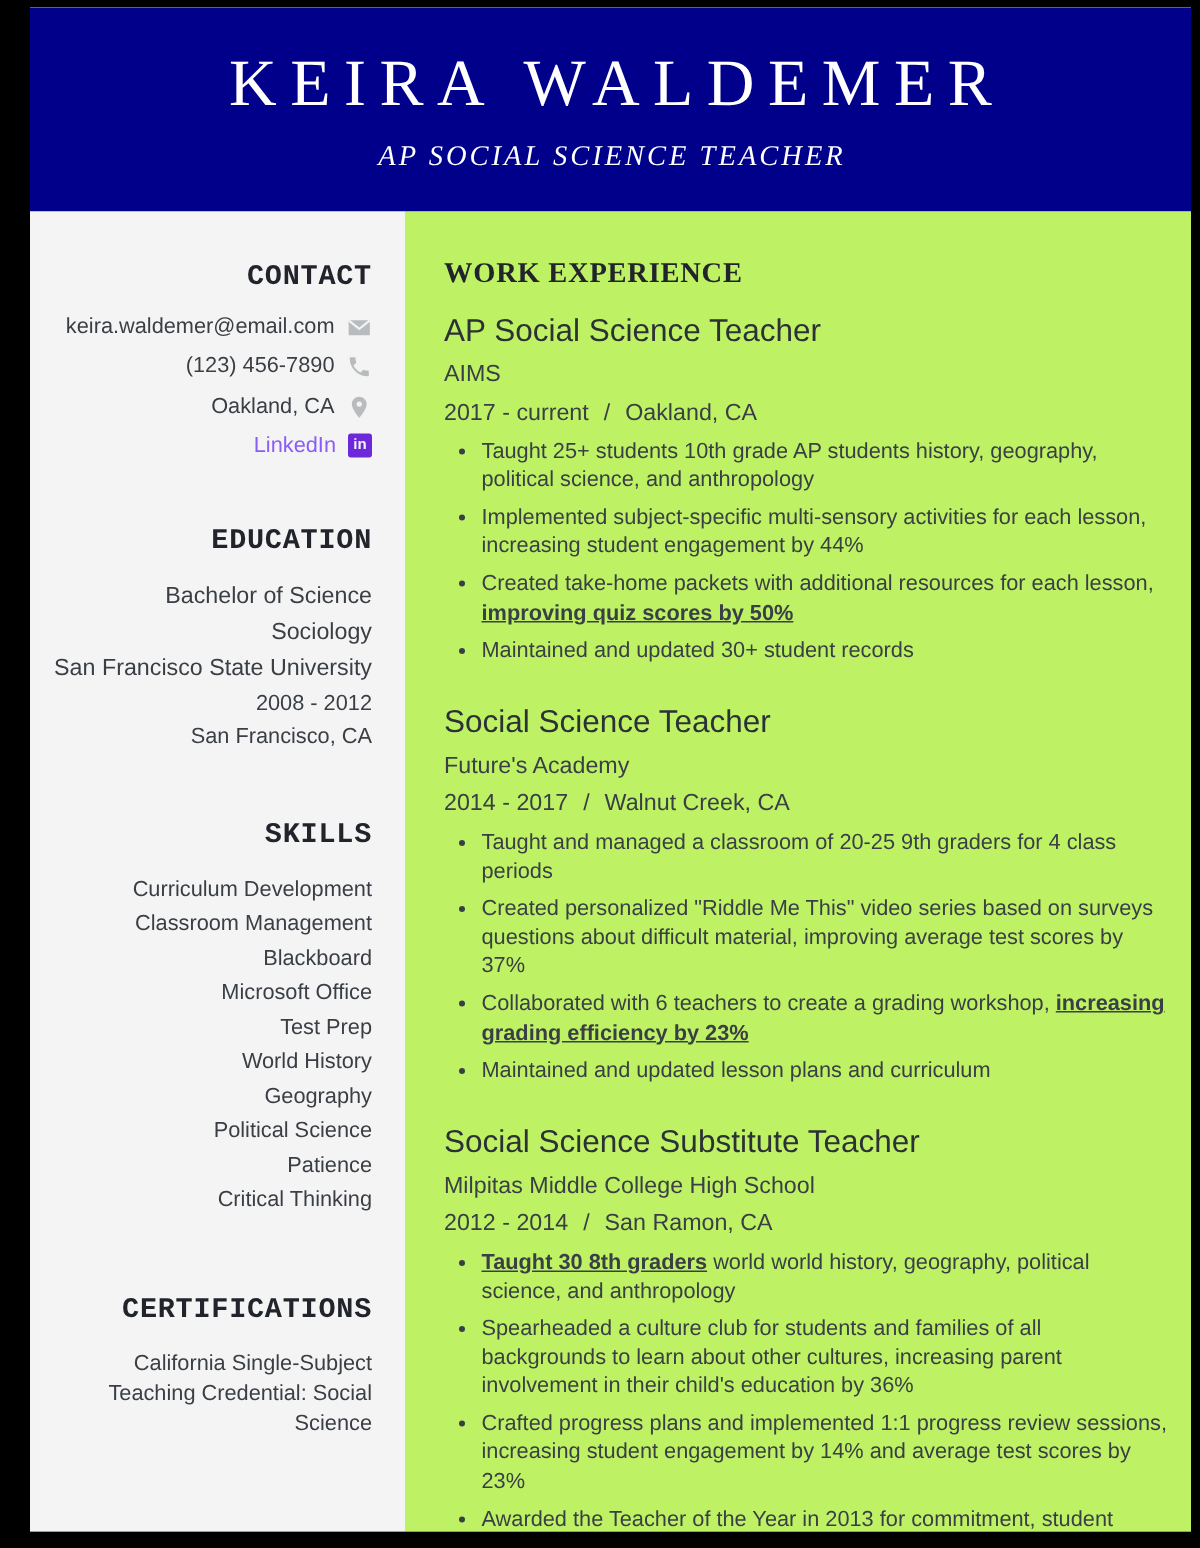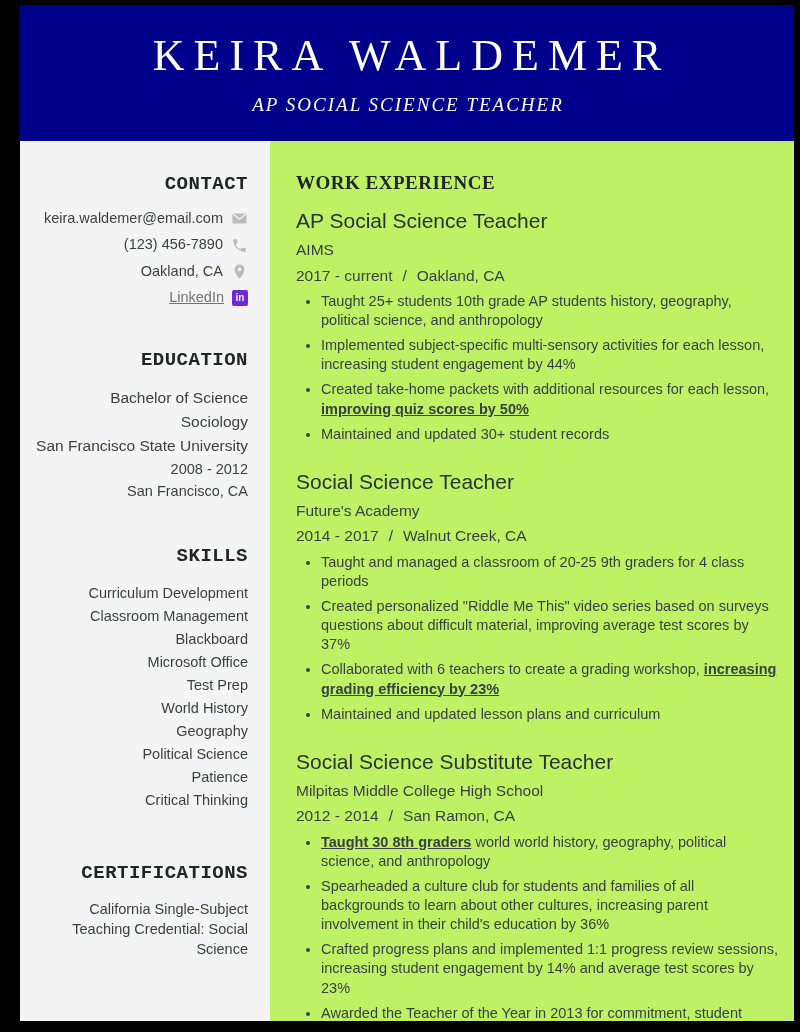--- a/index.html
+++ b/index.html
@@ -16,23 +16,23 @@
   .hero .subtitle{color:#fff;font-family:"Liberation Serif",serif;font-style:italic;
            font-size:19px;letter-spacing:2px;text-indent:2px;}
 
   .content{flex:1;display:flex;min-height:0;}
 
   
   .sidebar{flex:none;width:250px;background:#f4f4f4;padding:32px 22px 16px 12px;text-align:right;color:#3a3f45;}
   .sb-section{margin-bottom:42px;}
   .sb-heading{margin:0 0 15px;font-family:Liberation Mono, monospace;font-weight:700;
               font-size:19px;color:#21252b;letter-spacing:0.5px;}
-  .contact-row{display:flex;justify-content:flex-end;align-items:center;gap:8px;
+  .contact-row{display:flex;justify-content:flex-end;align-items:flex-start;gap:8px;
                margin-bottom:9px;font-size:14.5px;line-height:1.2;}
-  .contact-link{color:#737373;text-decoration:underline;cursor:pointer;}
+  .contact-link{color:#8b5cf6;cursor:pointer;}
   .icon{flex:none;width:17px;height:17px;display:inline-flex;align-items:center;justify-content:center;}
   .icon svg{width:17px;height:17px;fill:#b9bcbe;}
   .linkedin-badge{background:#6d28d9;color:#f4f4f4;border-radius:2px;font-size:10px;
                   font-weight:700;width:16px;height:16px;line-height:16px;text-align:center;}
   .edu-line{font-size:15.5px;line-height:1.55;}
   .edu-sub{font-size:14.5px;line-height:1.55;}
   .skill-item{font-size:14.5px;line-height:23px;}
   .cert-item{font-size:14.5px;line-height:1.4;}
   .skills-section{margin-bottom:50px;}
 

